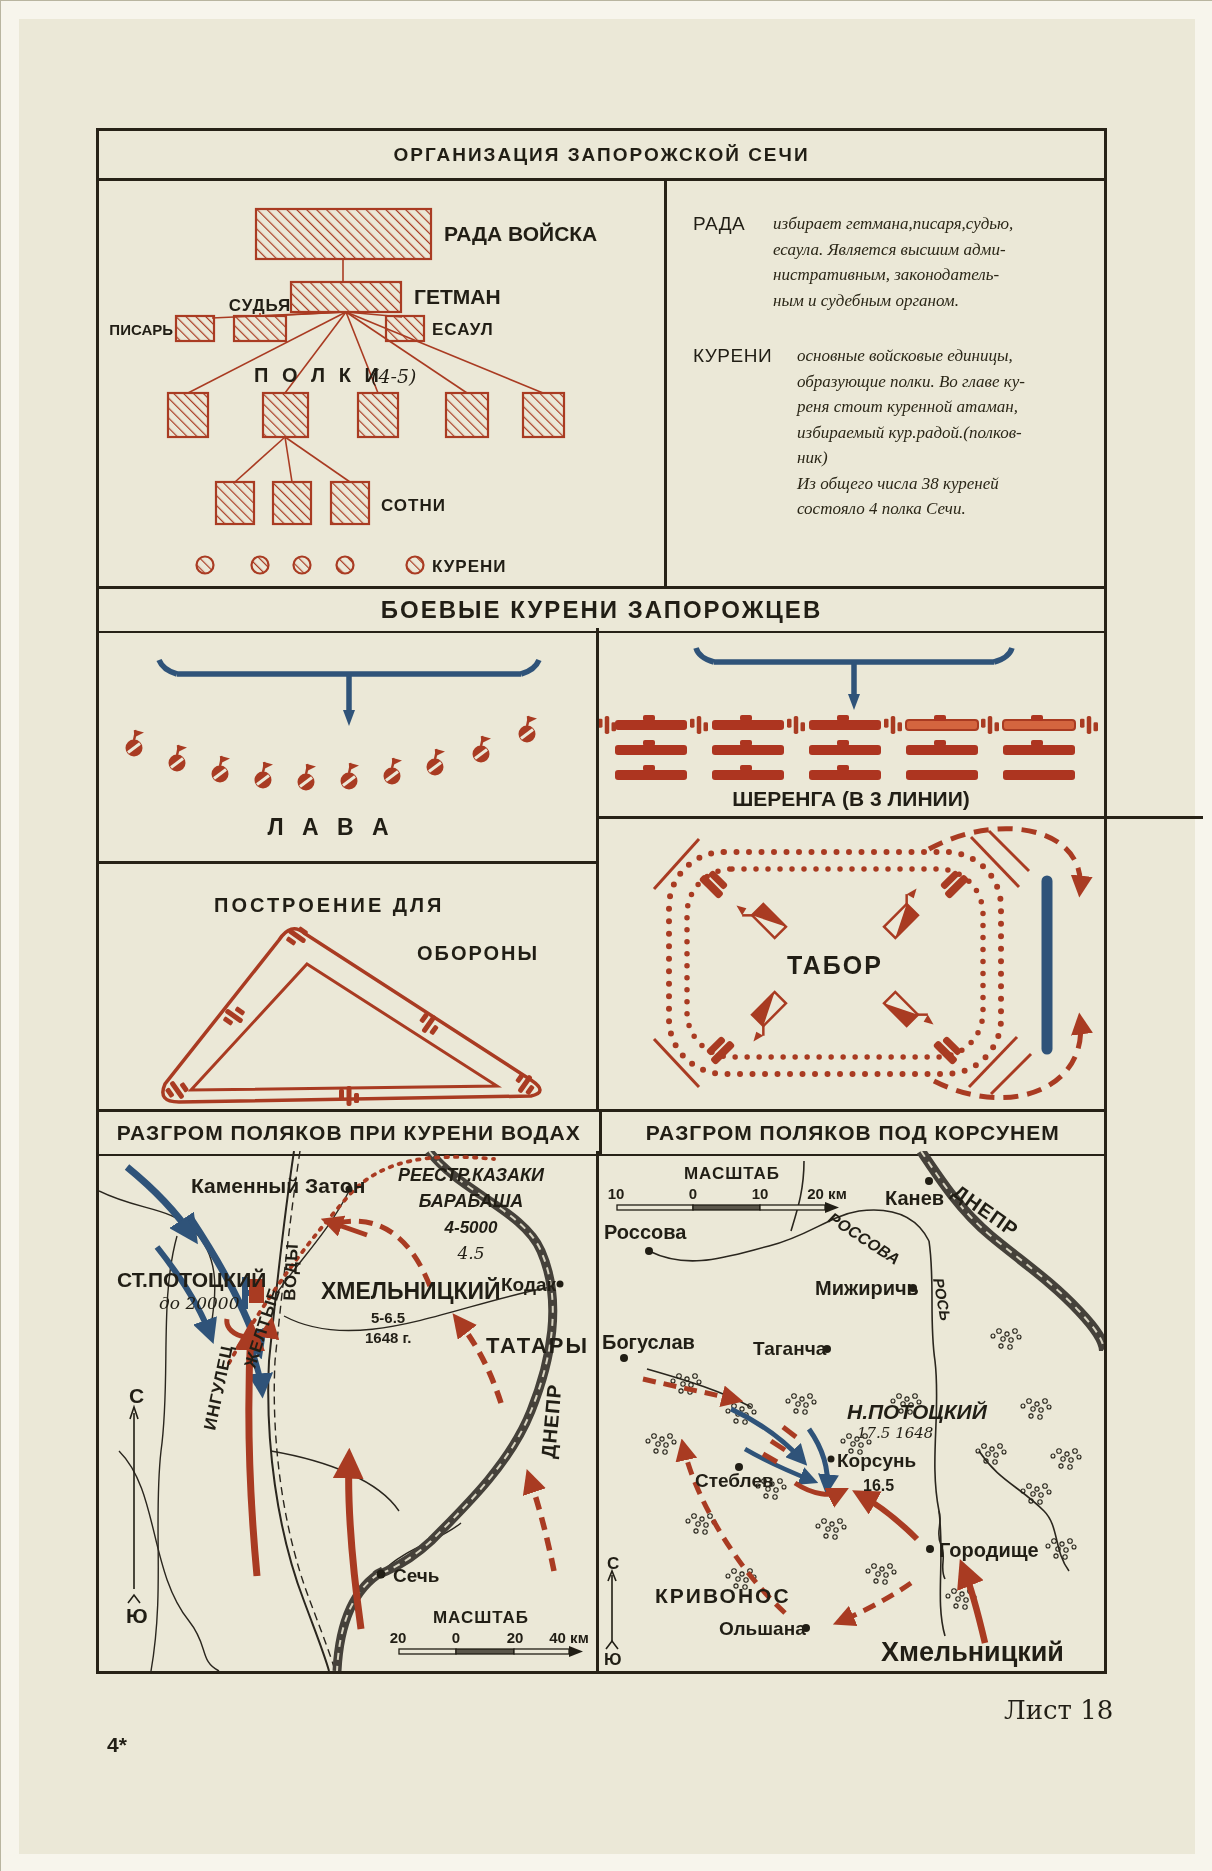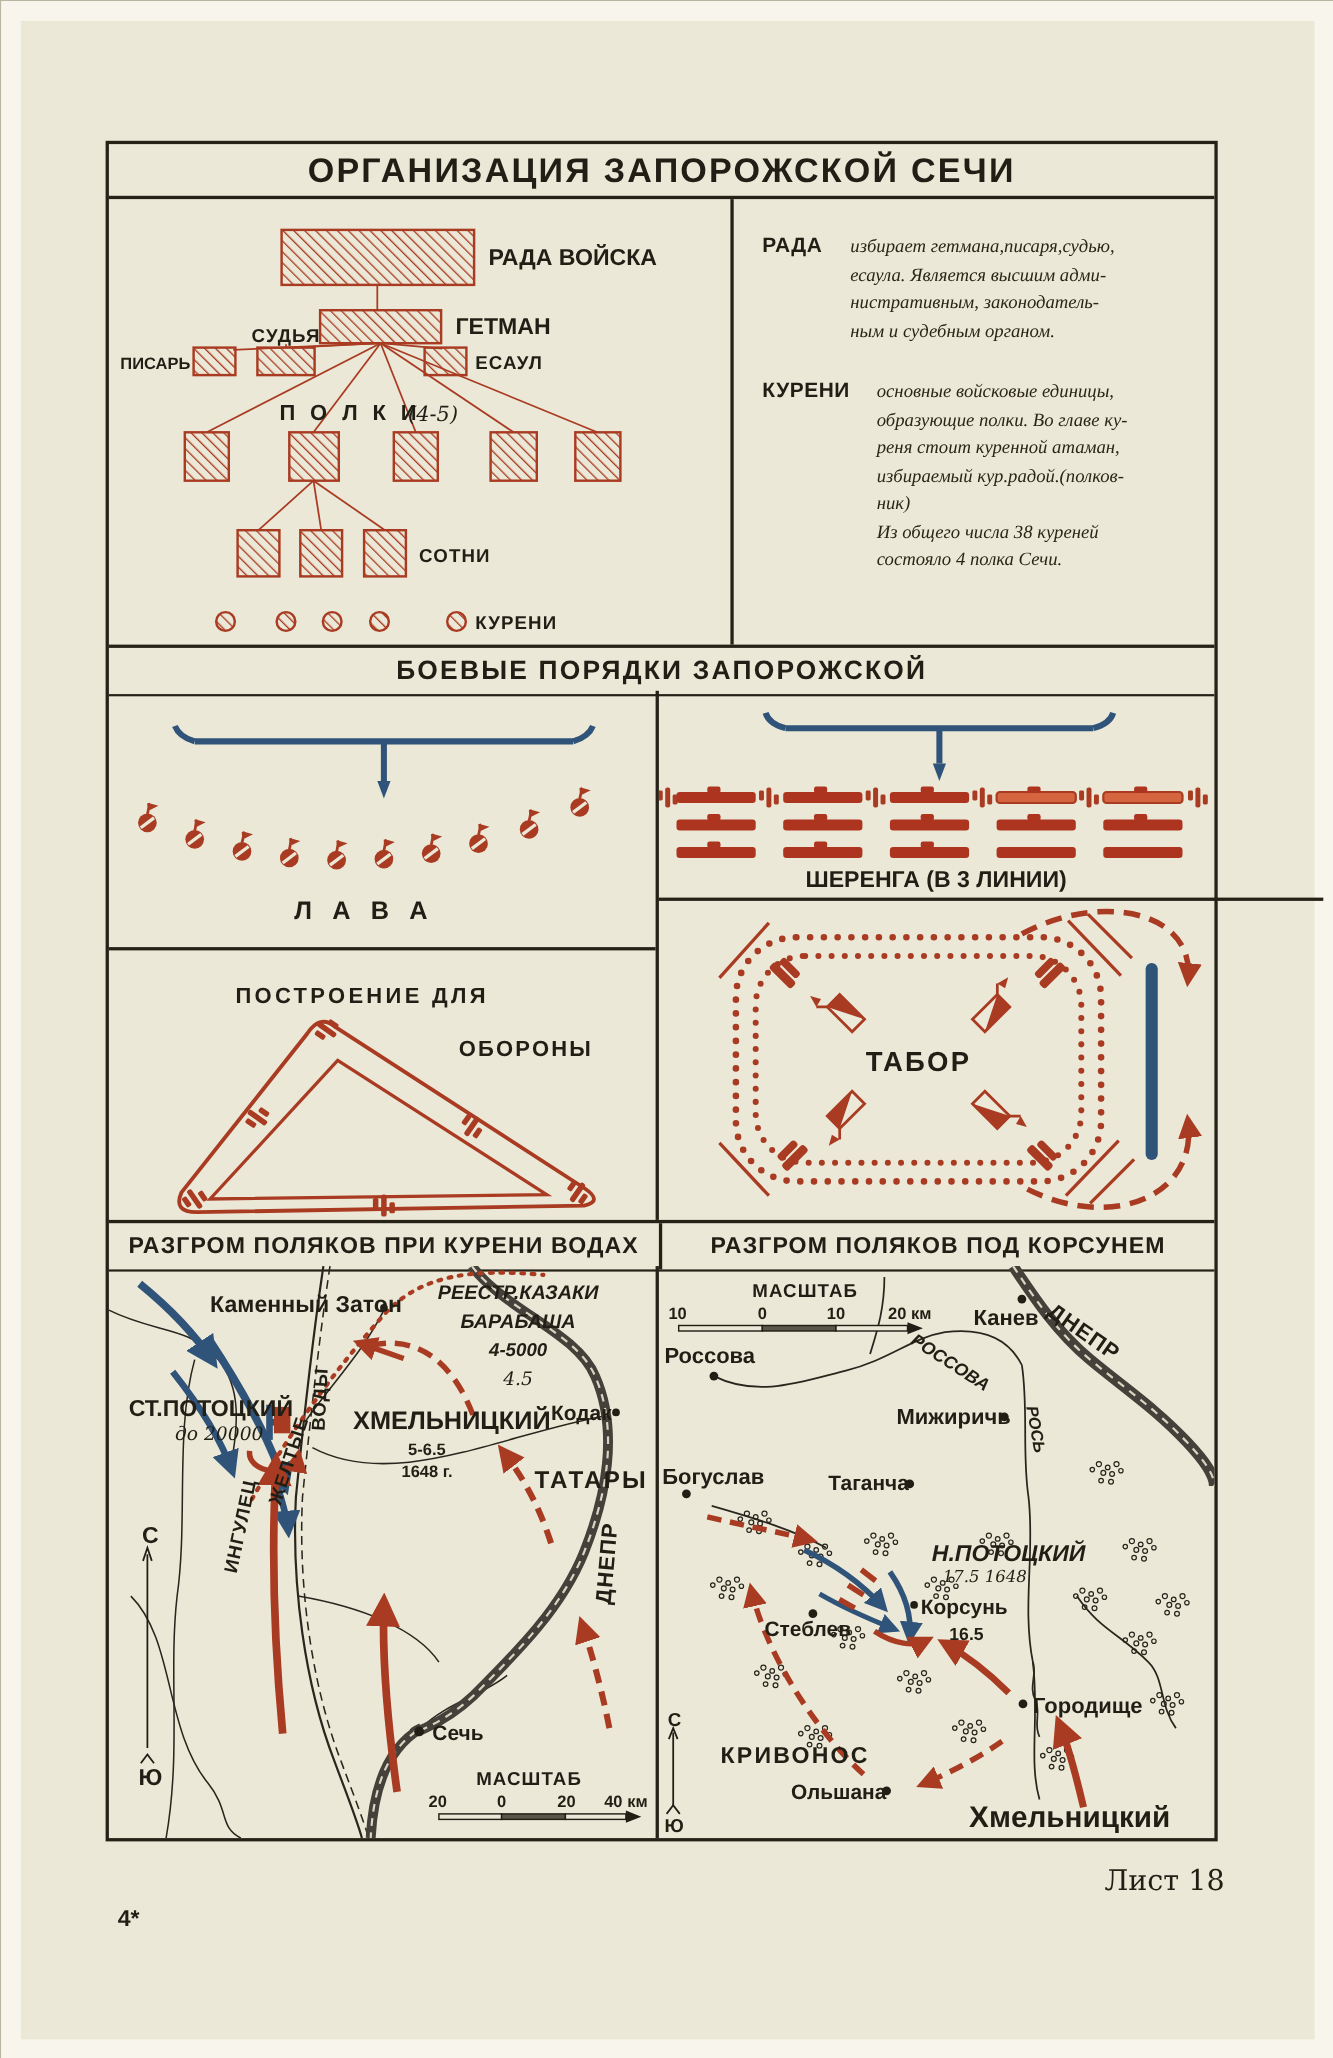--- a/index.html
+++ b/index.html
@@ -2,26 +2,26 @@
 <html><head>
 <meta charset="utf-8">
 <style>
   html,body{margin:0;padding:0;background:#fbfaf4;}
   .sheet{position:relative;width:1212px;height:1871px;background:#ebe8d7;border:1px solid #b9b5a0;
          font-family:"Liberation Sans",sans-serif;color:#211e15;overflow:hidden;}
   .sheet::before{content:"";position:absolute;inset:0;border:18px solid #f7f5ec;pointer-events:none;}
   .frame{position:absolute;left:95px;top:127px;width:1005px;height:1540px;border:3px solid #272217;}
   .bar-title{position:absolute;left:0;right:0;display:flex;align-items:center;justify-content:center;
              font-weight:bold;letter-spacing:2px;color:#211e15;}
-  .org-title{top:0;height:47px;font-size:31px;border-bottom:3px solid #272217;}
+  .org-title{top:0;height:47px;font-size:19px;border-bottom:3px solid #272217;}
   .org-chart{position:absolute;left:0;top:50px;width:565px;height:405px;}
   .org-notes{position:absolute;left:565px;top:50px;right:0;height:405px;border-left:3px solid #272217;
              padding:30px 18px 0 26px;box-sizing:border-box;}
   .note{display:flex;margin-bottom:30px;}
-  .note .term{font-weight:bold;font-size:19px;letter-spacing:.5px;flex:none;padding-top:2px;}
+  .note .term{font-weight:normal;font-size:19px;letter-spacing:.5px;flex:none;padding-top:2px;}
   .note .body{flex:1;font-family:Liberation Serif, serif;font-style:italic;font-size:17px;
               line-height:1.5;white-space:pre-line;color:#2a2617;}
   .form-title{top:455px;height:42px;font-size:24px;border-top:3px solid #272217;border-bottom:2px solid #272217;}
   .formations{position:absolute;top:497px;left:0;width:1005px;height:481px;}
   .f-left{position:absolute;left:0;top:0;width:497px;height:481px;border-right:3px solid #272217;}
   .f-right{position:absolute;left:500px;top:0;width:604px;height:481px;}
   .cell{position:absolute;left:0;width:100%;}
   .lava{top:0;height:233px;border-bottom:3px solid #272217;}
   .defense{top:236px;height:245px;border-radius:11px;}
   .sherenga{top:0;height:188px;border-bottom:3px solid #272217;}
@@ -160,21 +160,21 @@
         <span class="body">основные войсковые единицы,
 образующие полки. Во главе ку-
 реня стоит куренной атаман,
 избираемый кур.радой.(полков-
 ник)
 Из общего числа 38 куреней
 состояло 4 полка Сечи.</span>
       </div>
     </div>
 
-    <div class="bar-title form-title">БОЕВЫЕ ПОРЯДКИ ЗАПОРОЖСКОЙ</div>
+    <div class="bar-title form-title">БОЕВЫЕ КУРЕНИ ЗАПОРОЖЦЕВ</div>
 
     <div class="formations">
       <div class="f-left">
 
         <div class="cell lava">
           <svg viewBox="0 0 497 233" width="497" height="233">
             <g stroke="#2f5379" stroke-width="5.5" fill="none">
               <path d="M78,46 Q64,42 60,32"></path>
                 <path d="M78,46 H422"></path>
                 <path d="M422,46 Q436,42 440,32"></path>

